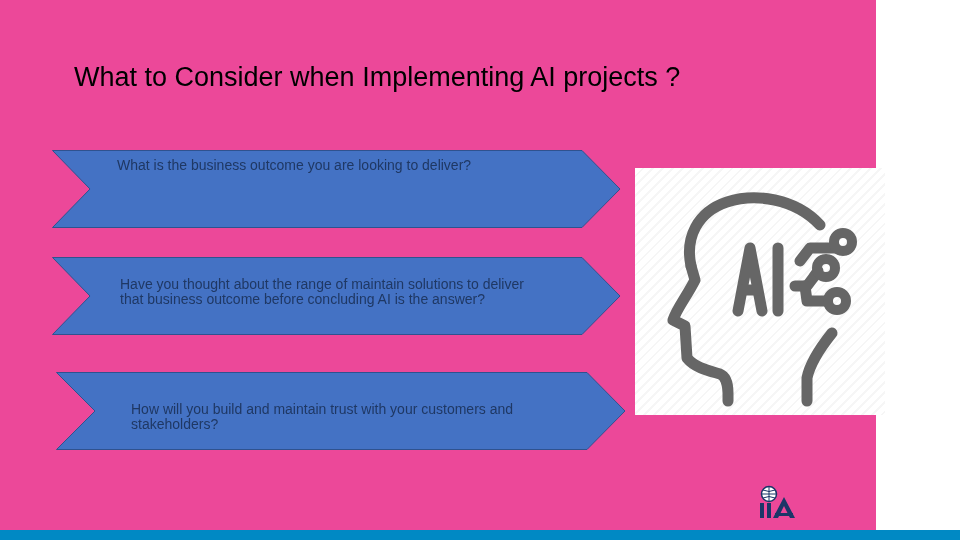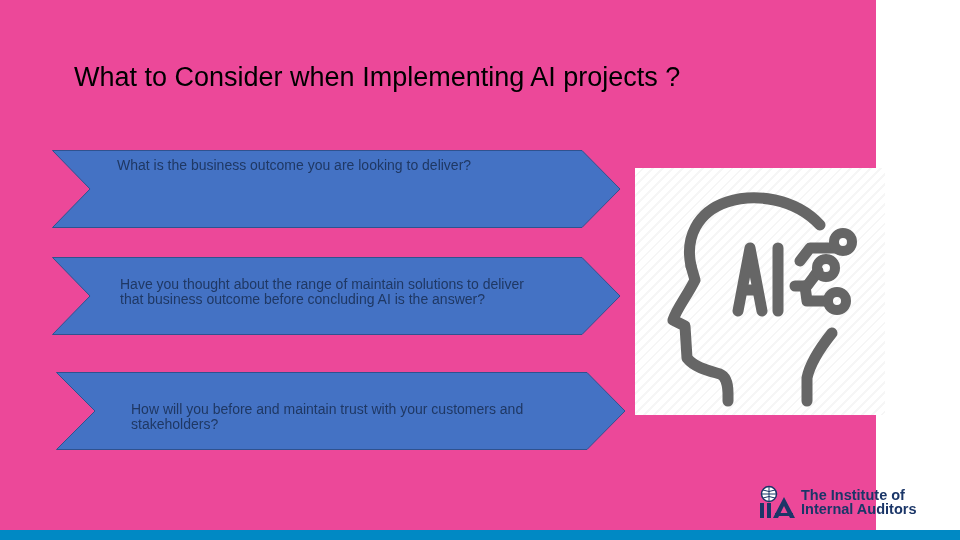--- a/index.html
+++ b/index.html
@@ -75,21 +75,21 @@
     <svg width="569" height="78" viewBox="0 0 569 78">
       <polygon points="0.5,0.5 530,0.5 568,39 530,77.5 0.5,77.5 38,39" fill="#4472C4" stroke="#2F528F" stroke-width="1"></polygon>
     </svg>
     <div class="txt">Have you thought about the range of maintain solutions to deliver that business outcome before concluding AI is the answer?</div>
   </div>
 
   <div class="chevron" id="chev3">
     <svg width="570" height="78" viewBox="0 0 570 78">
       <polygon points="0.5,0.5 531,0.5 569,39 531,77.5 0.5,77.5 39,39" fill="#4472C4" stroke="#2F528F" stroke-width="1"></polygon>
     </svg>
-    <div class="txt">How will you before and maintain trust with your customers and stakeholders?</div>
+    <div class="txt">How will you build and maintain trust with your customers and stakeholders?</div>
   </div>
 
   <div class="ai-icon-box">
     <svg width="250" height="247" viewBox="0 0 250 247">
       <g fill="none" stroke="#666666" stroke-width="11" stroke-linecap="round" stroke-linejoin="round">
 
         <path d="M185,57 C160,30 120,25 92,34 C62,44 50,70 56,98"></path>
 
         <path d="M56,98 L60,112 C52,128 42,140 38,152 L50,158 L52,190 C60,200 75,203 85,206 C90,208 93,215 93,225 L93,233"></path>
 
@@ -114,20 +114,16 @@
 
   <div class="logo">
     <svg class="logo-mark" width="48" height="34" viewBox="0 0 48 34">
       <circle cx="12" cy="9" r="7.5" fill="#ffffff" stroke="#1B3668" stroke-width="1.5"></circle>
       <path d="M4.5,9 H19.5 M12,1.5 V16.5 M6,5 Q12,8 18,5 M6,13 Q12,10 18,13" stroke="#1B3668" stroke-width="1" fill="none"></path>
       <rect x="3" y="18" width="4" height="15" fill="#1B3668"></rect>
       <rect x="10" y="18" width="4" height="15" fill="#1B3668"></rect>
       <polygon points="16,33 27,12 38,33 33,33 27,21 21,33" fill="#1B3668"></polygon>
       <rect x="18" y="28" width="18" height="3" fill="#1B3668"></rect>
     </svg>
-    <div class="logo-text">
-      <div>The Institute of</div>
-      <div>Internal Auditors</div>
-    </div>
   </div>
 
   <div class="bottom-bar"></div>
 </div>
 
 </body></html>

